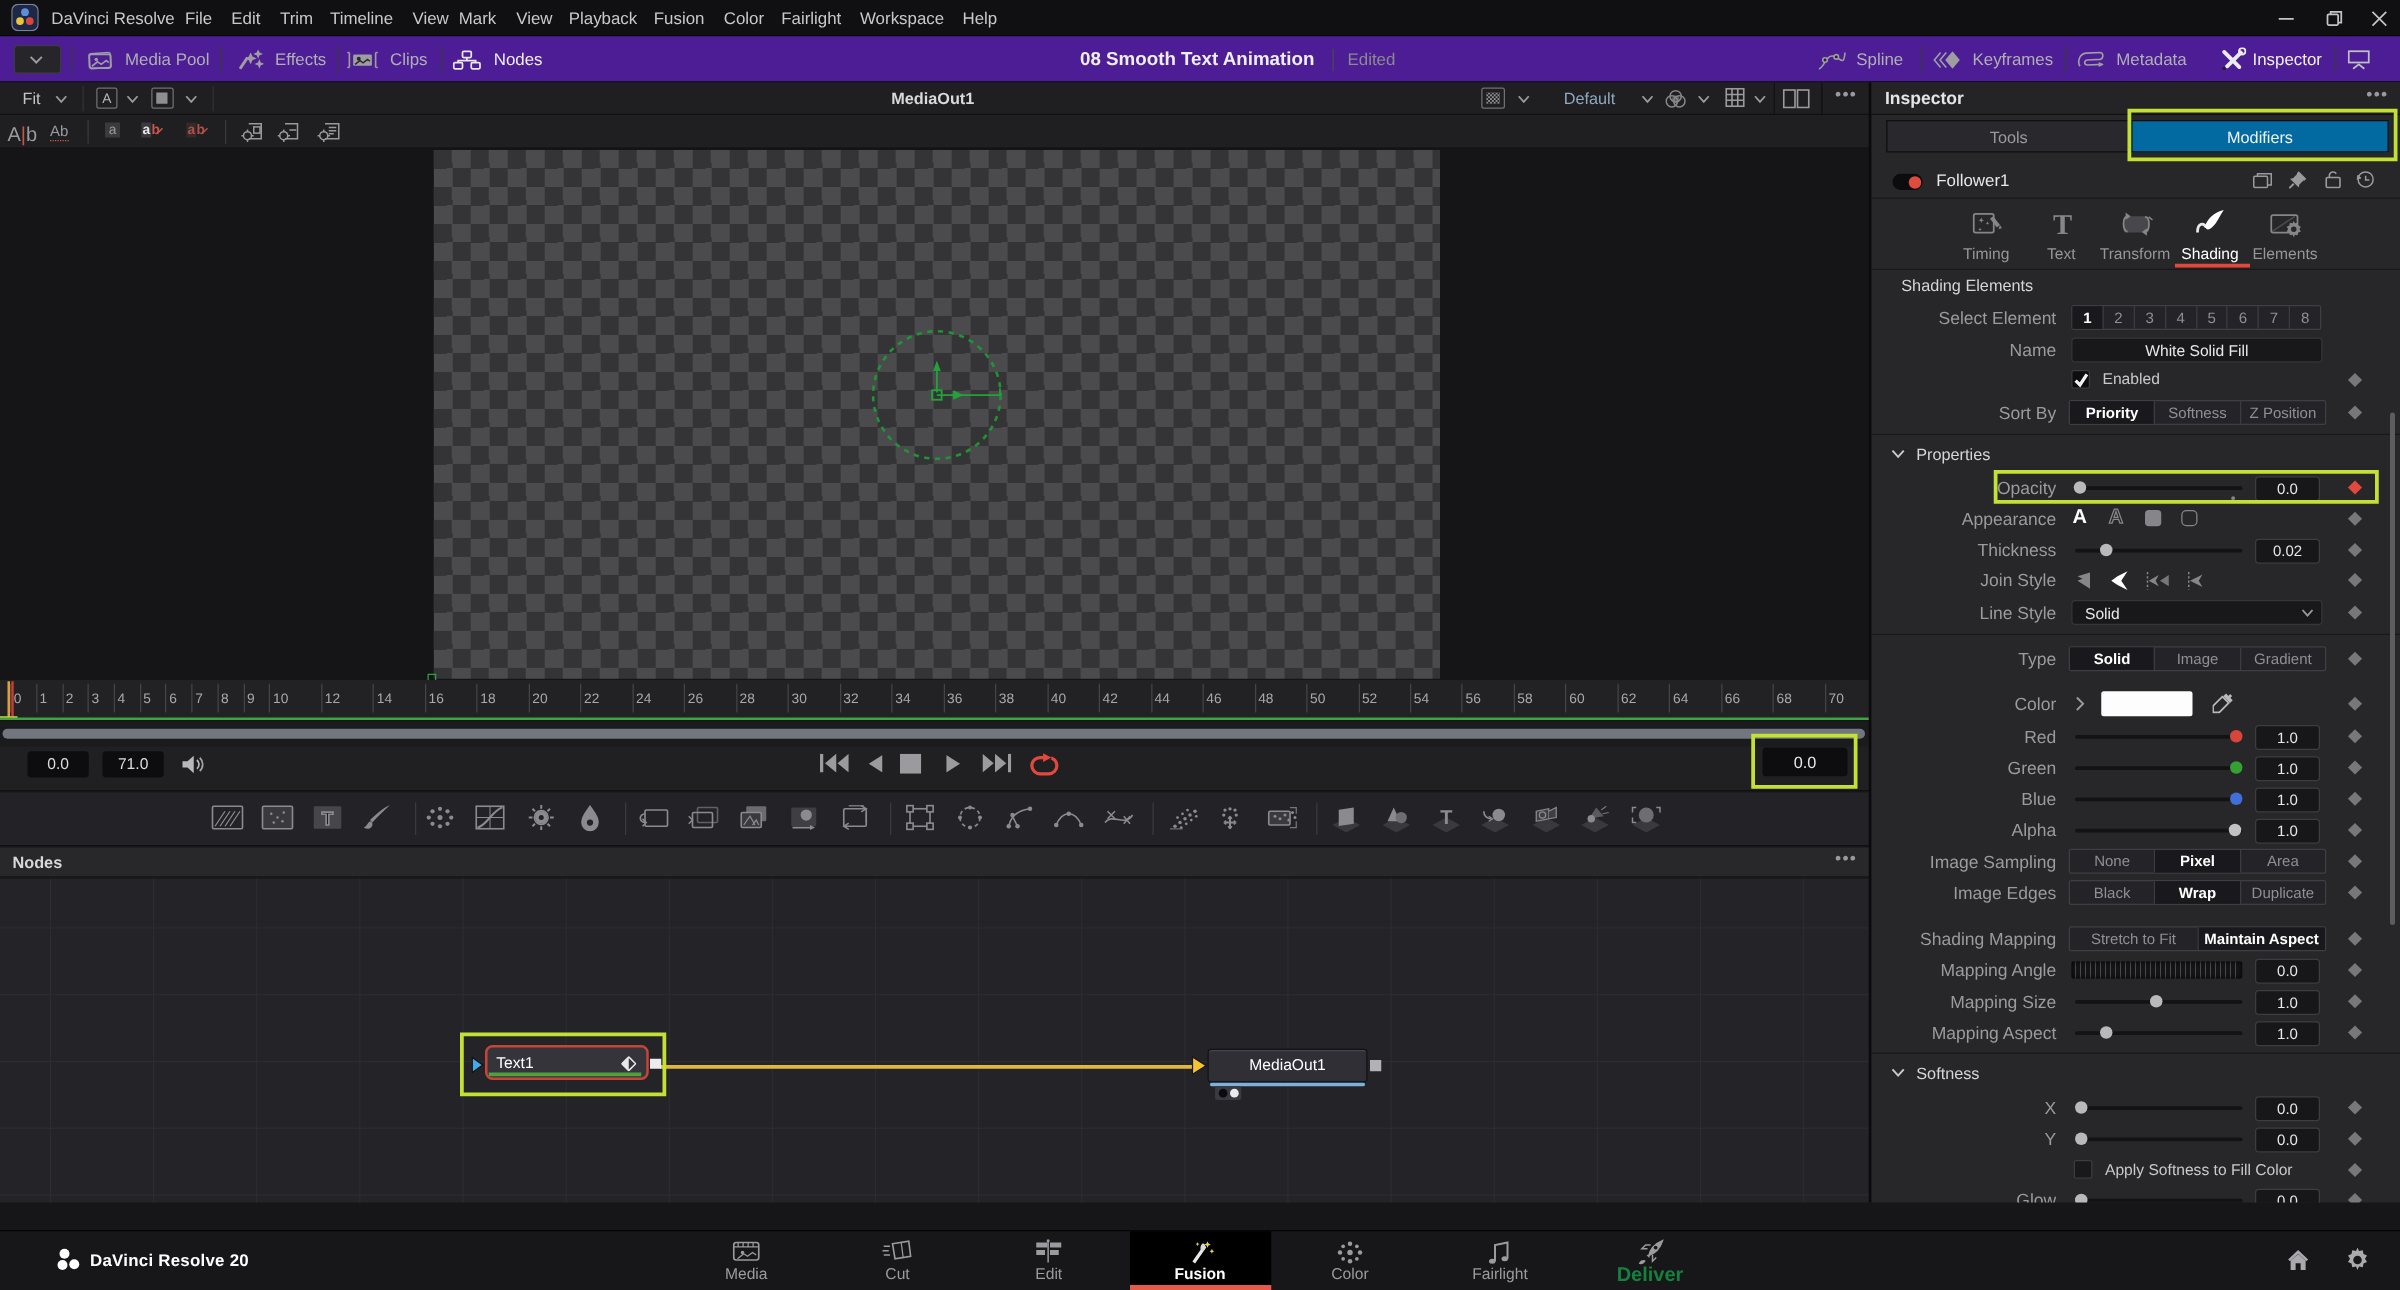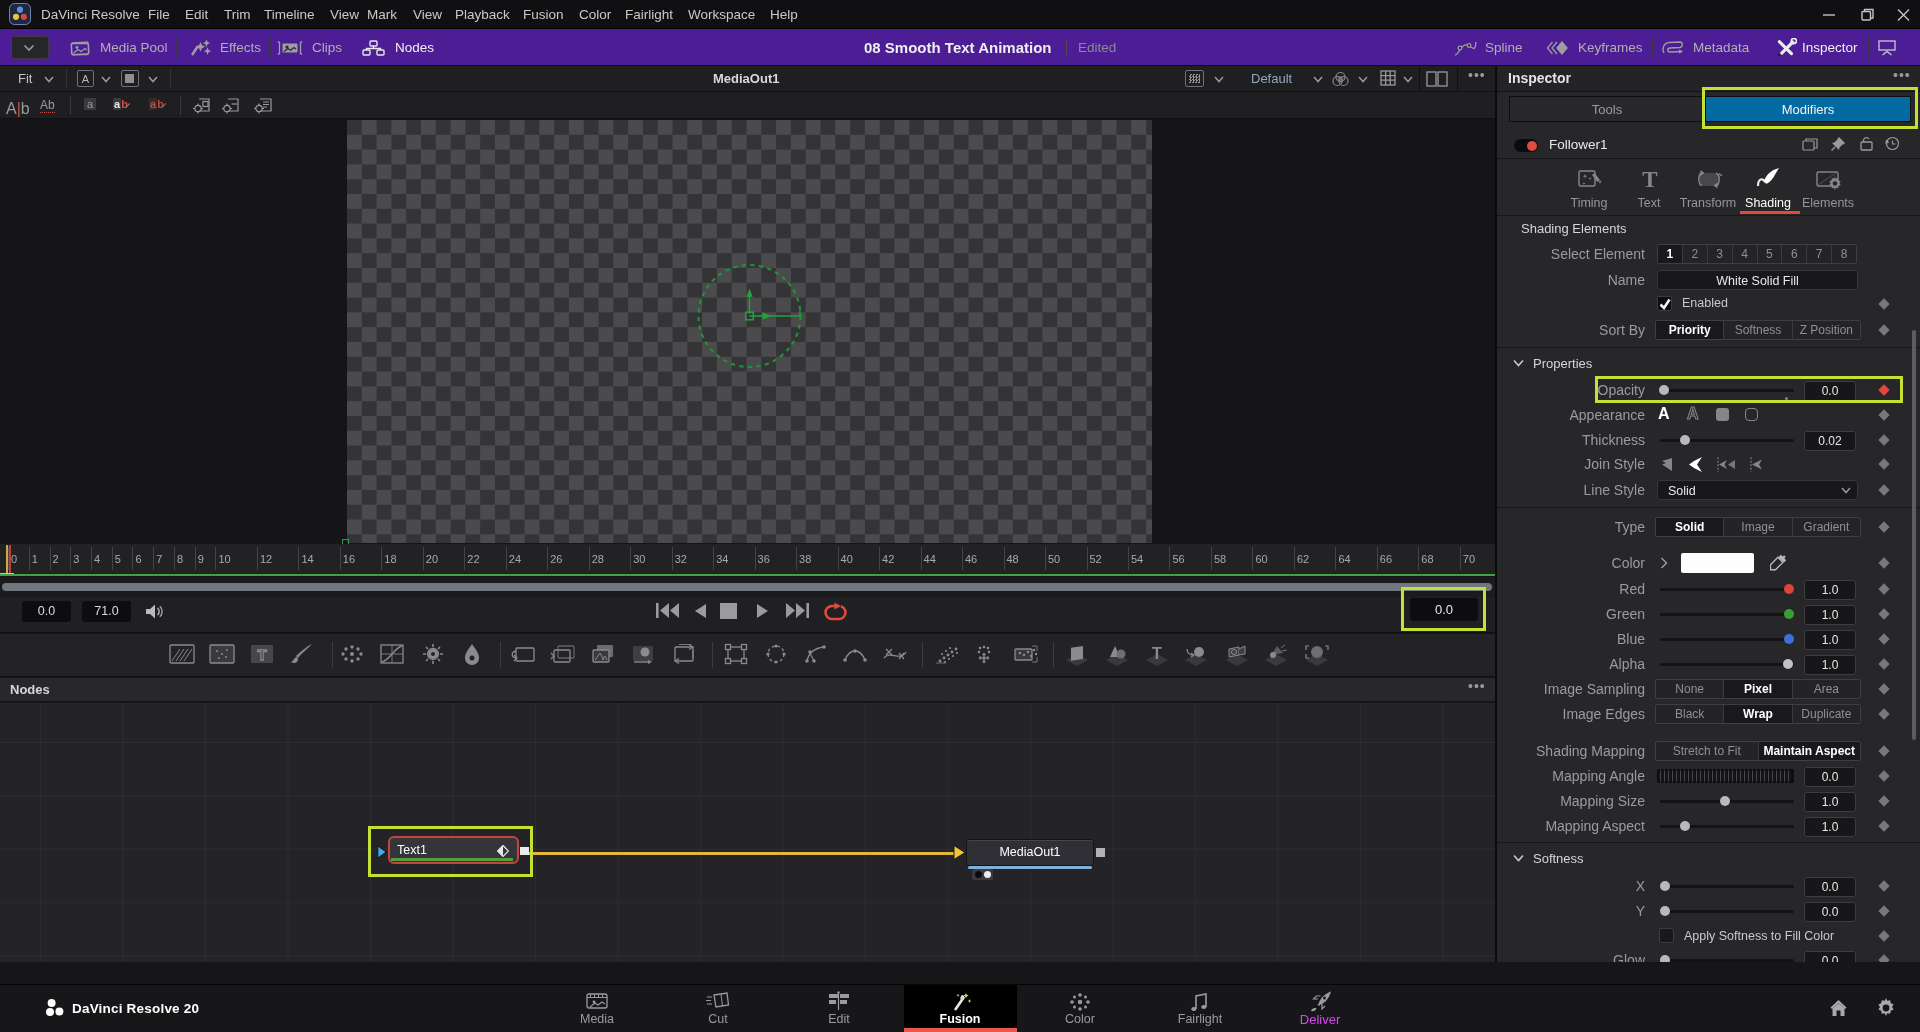--- a/index.html
+++ b/index.html
@@ -906,21 +906,21 @@
             <ellipse cx="14.8" cy="16" rx="2.6" ry="2"></ellipse>
           </svg></div></div>
     <span class="txt" style="left:1200px;top:27px;font-size:12.5px;color:#9b9b9f;font-weight:normal;transform:translateX(-50%)">Fairlight</span>
     <div class="abs" style="left:1280px;top:6px;width:80px;text-align:center"><div style="display:inline-block"><svg width="24" height="22" viewBox="0 0 24 22" fill="none" stroke="#9b9b9f" stroke-width="1.3">
             <path d="M11 14 C12 8 16 4 22 1.5 C20 8 16 12 10.5 13.5 Z" fill="#9b9b9f"></path>
             <circle cx="16.5" cy="7" r="1.5" fill="#17171a" stroke="none"></circle>
             <path d="M10 8 H5.5 L8.5 5 H12.5" stroke-width="1.2"></path>
             <path d="M14 13 V18 L17 15" stroke-width="1.2"></path>
             <path d="M3 20 C4 17 7 16.5 8.5 17.5 C8 19.5 5 21 3 20 Z" fill="#9b9b9f" stroke="none"></path>
           </svg></div></div>
-    <span class="txt" style="left:1320px;top:27px;font-size:13px;color:#d946ef;font-weight:normal;transform:translateX(-50%)">Deliver</span>
+    <span class="txt" style="left:1320px;top:27px;font-size:16px;color:#15803d;font-weight:bold;transform:translateX(-50%)">Deliver</span>
     <svg class="ic" style="left:1829px;top:14px" width="19" height="18" viewBox="0 0 19 18" fill="#aaaaae">
         <path d="M1.5 8.5 L9.5 1 L17.5 8.5 L16 10 L9.5 4 L3 10 Z"></path>
         <path d="M3.5 9.5 L9.5 4.2 L15.5 9.5 V17 H11.5 V11.5 H7.5 V17 H3.5 Z"></path>
       </svg>
     <svg class="ic" style="left:1876px;top:13px" width="20" height="20" viewBox="0 0 20 20" fill="#aaaaae">
         <path d="M10 0 l1.2 2.8 3-.6 .6 3 2.8 1.2 -1.6 2.6 1.6 2.6 -2.8 1.2 -.6 3 -3-.6 -1.2 2.8 -1.2-2.8 -3 .6 -.6-3 -2.8-1.2 1.6-2.6 -1.6-2.6 2.8-1.2 .6-3 3 .6z"></path>
         <circle cx="10" cy="10" r="3.4" fill="#17171a"></circle>
       </svg>
   </div>
 </div>

